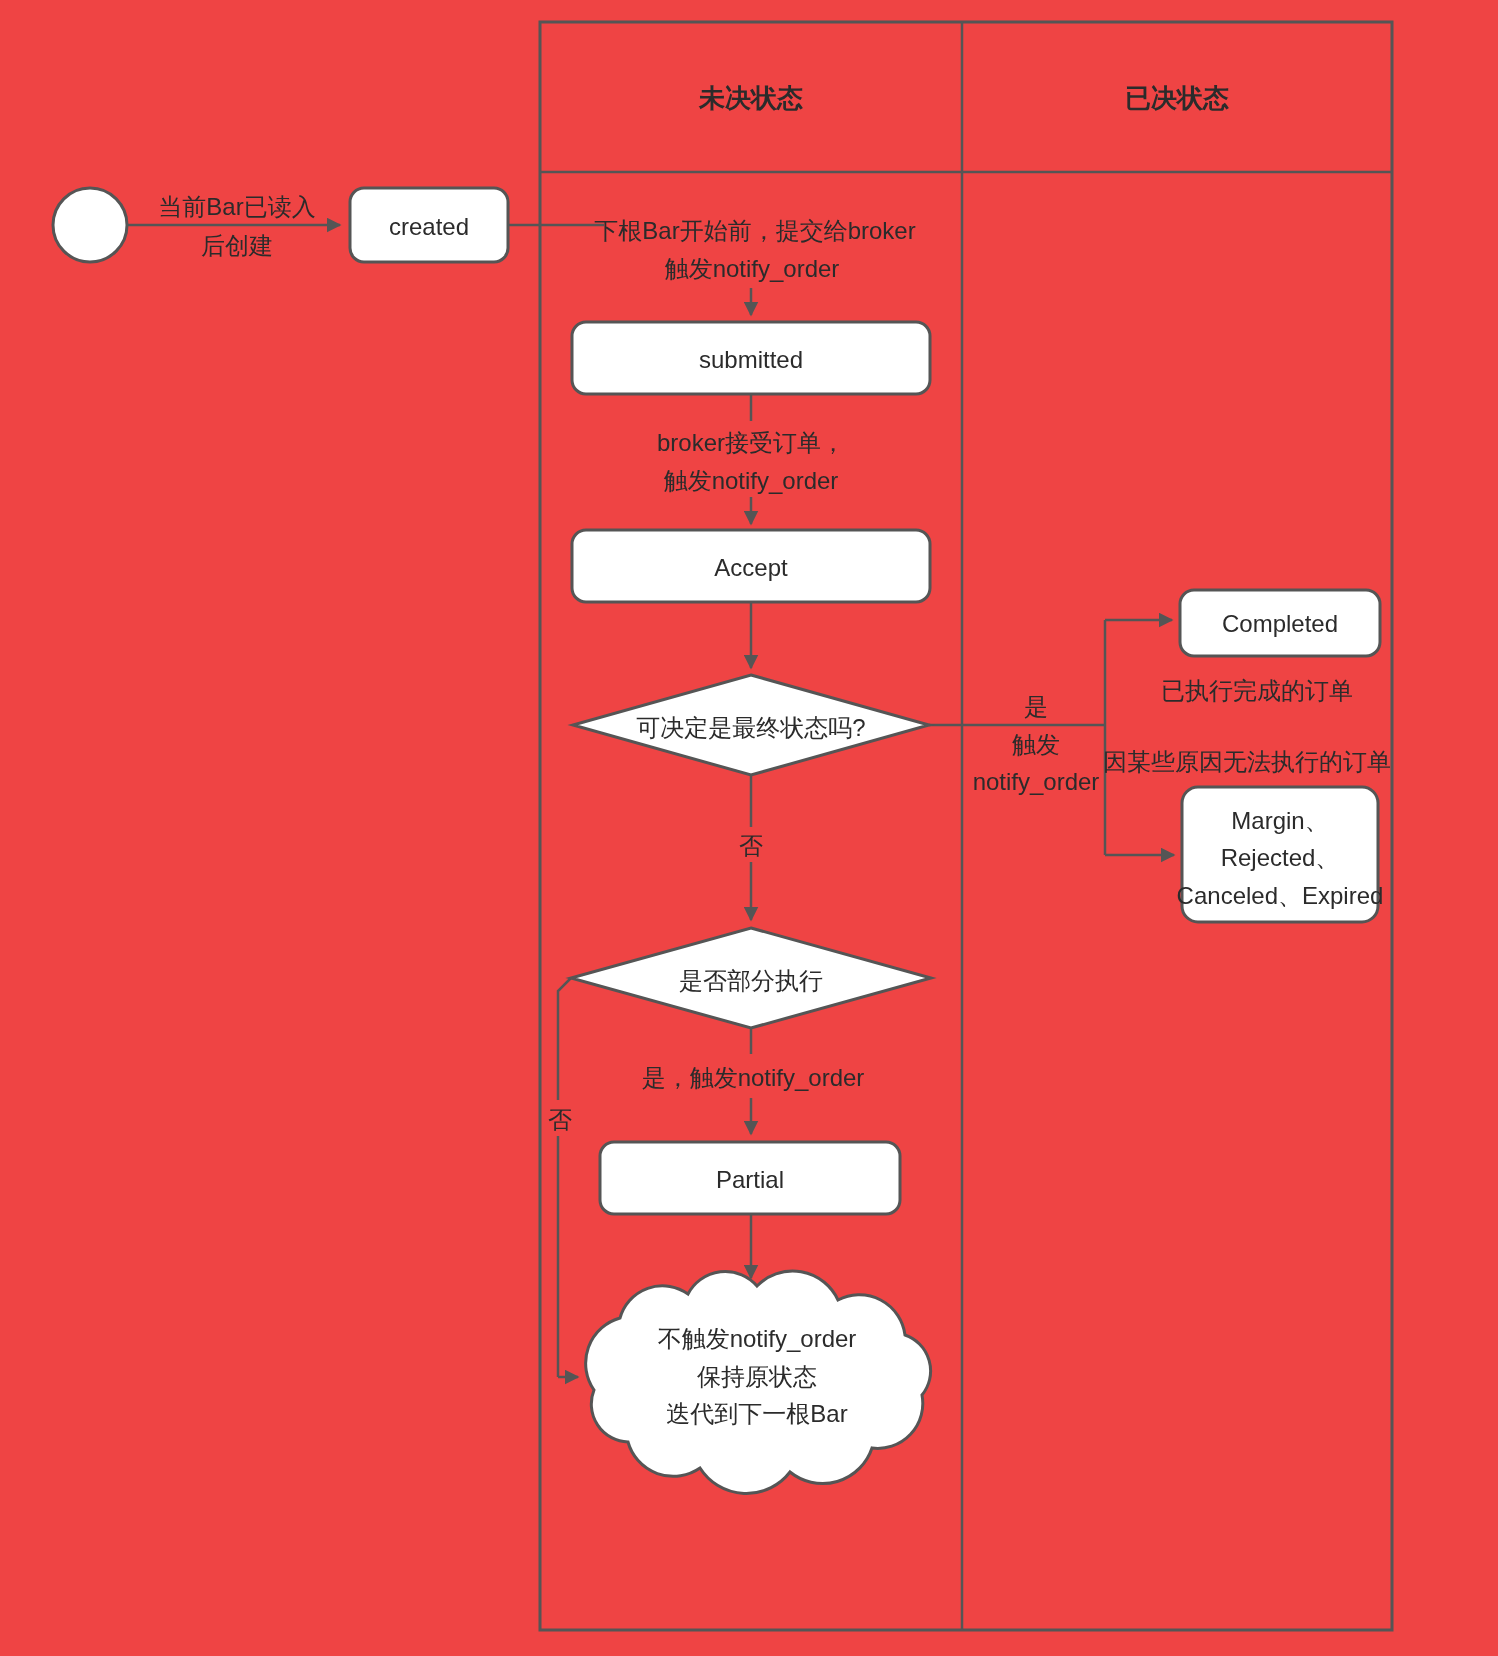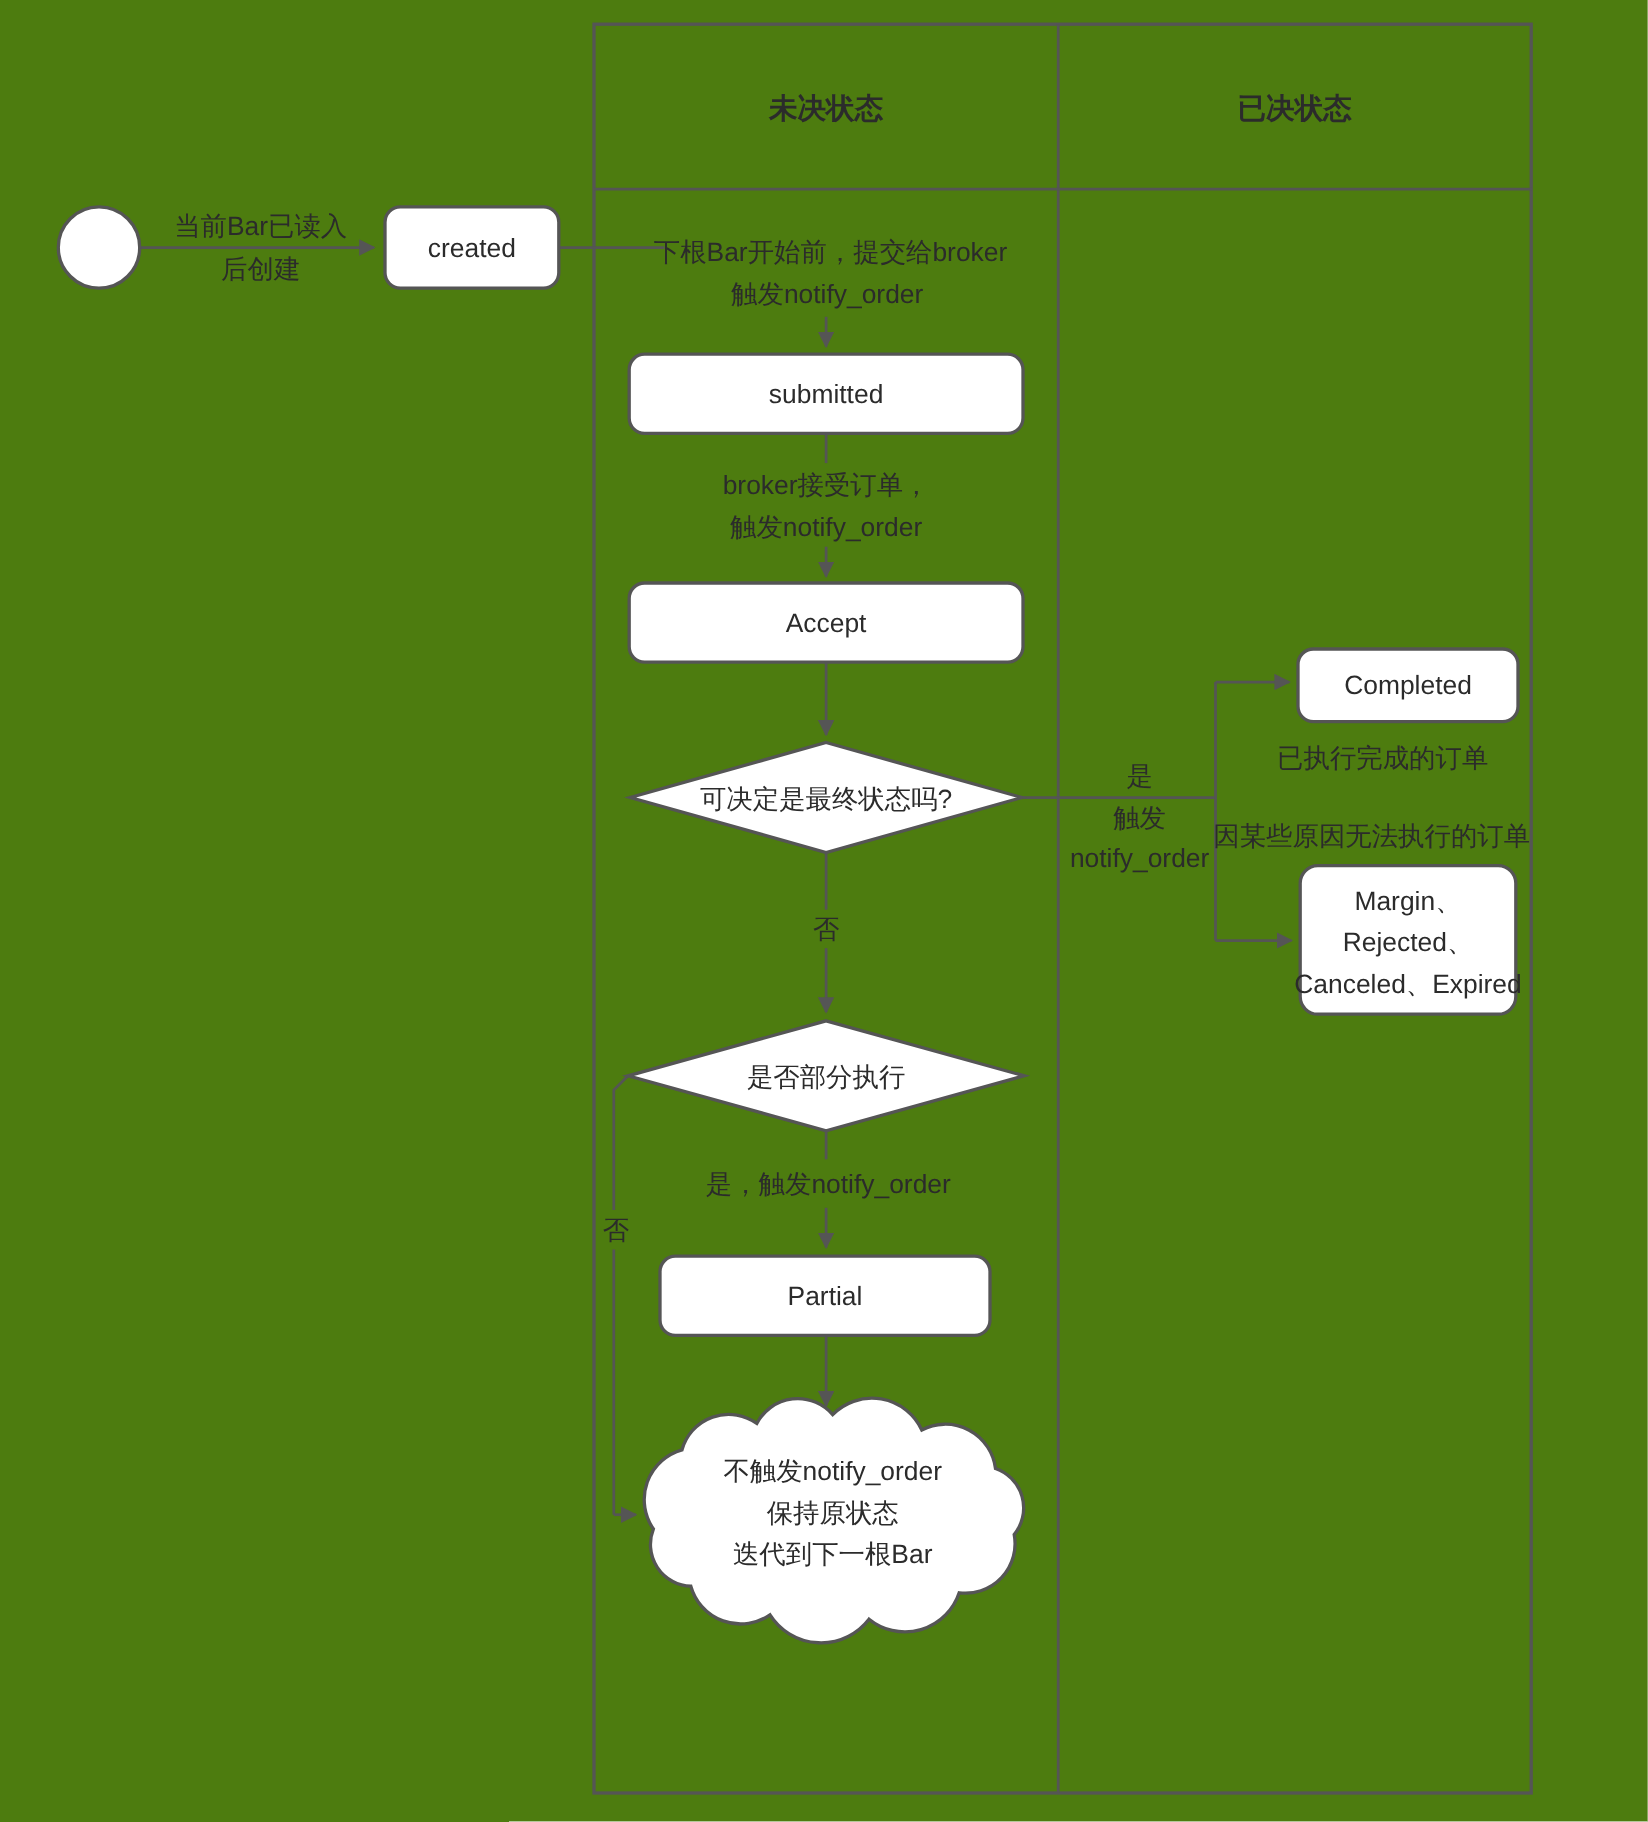--- a/index.html
+++ b/index.html
@@ -1,20 +1,20 @@
 <!DOCTYPE html>
 <html><head>
 <meta charset="utf-8">
 <style>
   html, body { margin: 0; padding: 0; background: #ffffff; }
   .canvas {
     position: relative;
     width: 1498px;
     height: 1656px;
-    background: #4d7c0f;
+    background: #ef4444;
     font-family: "Liberation Sans", "DejaVu Sans", sans-serif;
   }
   svg { display: block; }
   .shape { fill: #ffffff; stroke: #555555; stroke-width: 3; }
   .frame { fill: none; stroke: #555555; stroke-width: 3; }
   .edge  { fill: none; stroke: #555555; stroke-width: 2.5; }
   text {
     font-family: "Liberation Sans", "DejaVu Sans", sans-serif;
     font-size: 24px;
     fill: #2b2b2b;

